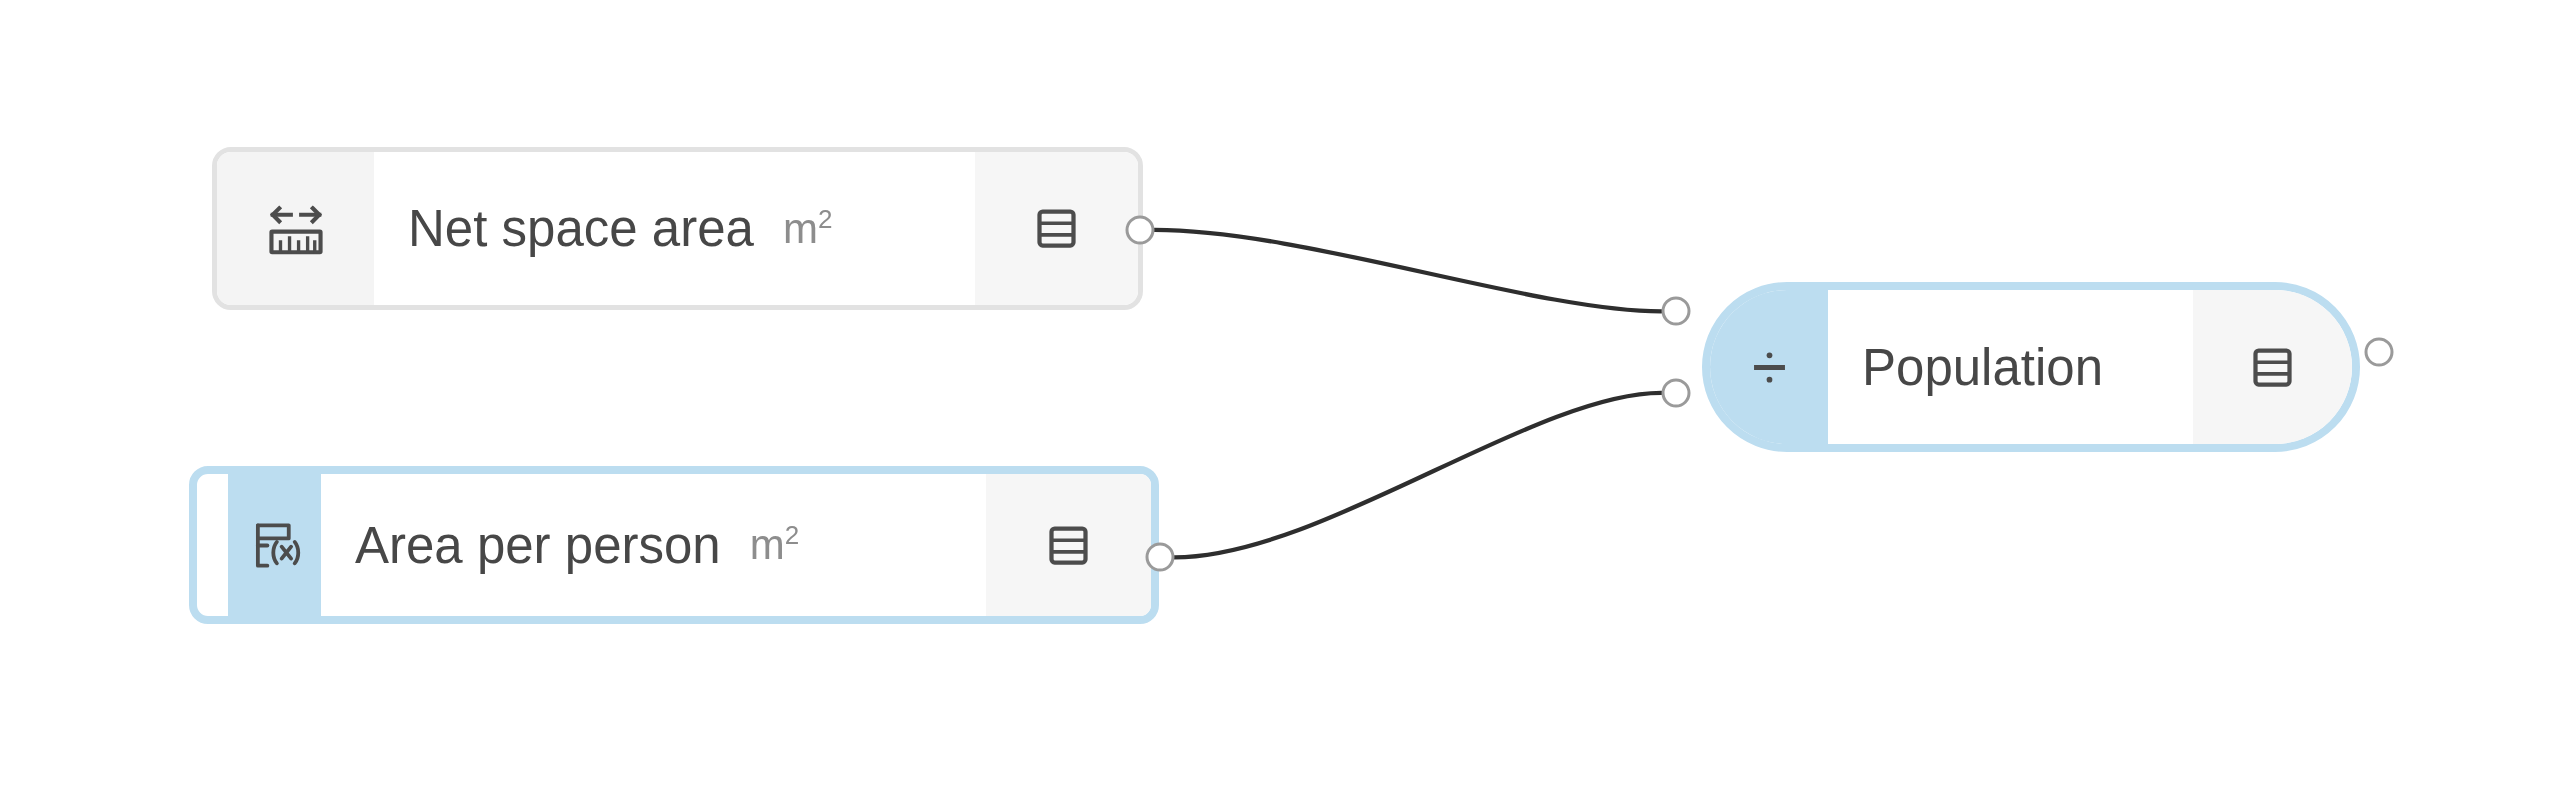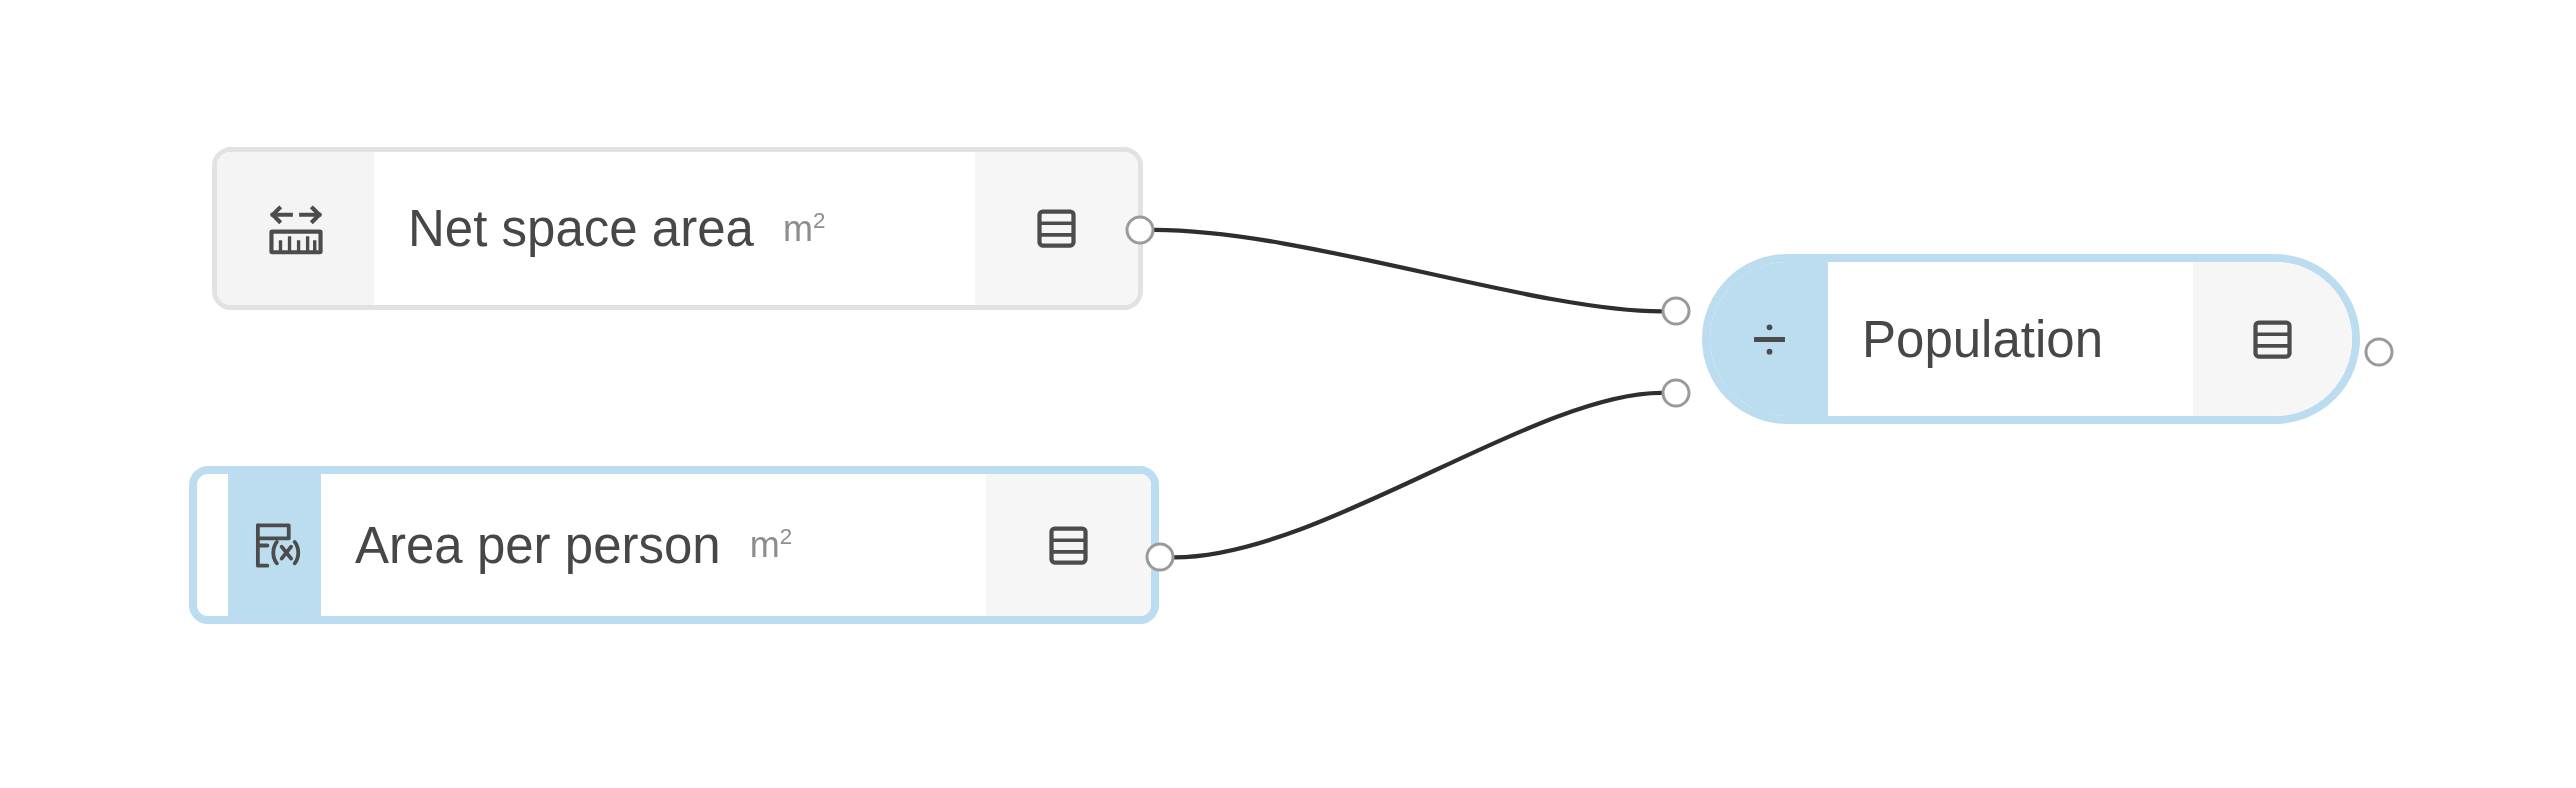--- a/index.html
+++ b/index.html
@@ -84,21 +84,21 @@
   .node-label {
     color: #474747;
     font-size: 51px;
     line-height: 1;
     white-space: nowrap;
     font-weight: 400;
   }
 
   .node-unit {
     color: #8d8d8d;
-    font-size: 36px;
+    font-size: 42px;
     line-height: 1;
     margin-left: 29px;
     white-space: nowrap;
     font-weight: 400;
   }
   .node-unit sup {
     font-size: 0.62em;
     vertical-align: super;
     line-height: 0;
   }
@@ -188,21 +188,21 @@
     <div class="node-tail" style="width:165px;">
       <span>
         <svg class="icon" width="51" height="51" viewBox="0 0 48 48" fill="none" stroke="#4c4c4c" stroke-width="4" stroke-linejoin="round">
           <rect x="8" y="8" width="32" height="32" rx="3"></rect>
           <path d="M8 19 H40 M8 30 H40" stroke-width="3.4"></path>
         </svg>
       </span>
     </div>
   </div>
 
-  <div class="node selected pill" style="left:1702px; top:254px; width:658px; height:170px;">
+  <div class="node selected pill" style="left:1702px; top:282px; width:658px; height:170px;">
 
     <div class="node-icon blue" style="width:118px;">
       <span>
         <svg class="icon" width="53" height="53" viewBox="0 0 48 48" fill="none" stroke="#4c4c4c" stroke-width="4" stroke-linecap="butt">
           <path d="M10 24 H38" stroke-width="4.6"></path>
           <circle cx="24" cy="13" r="2.6" fill="#4c4c4c" stroke="none"></circle>
           <circle cx="24" cy="35" r="2.6" fill="#4c4c4c" stroke="none"></circle>
         </svg>
       </span>
     </div>

